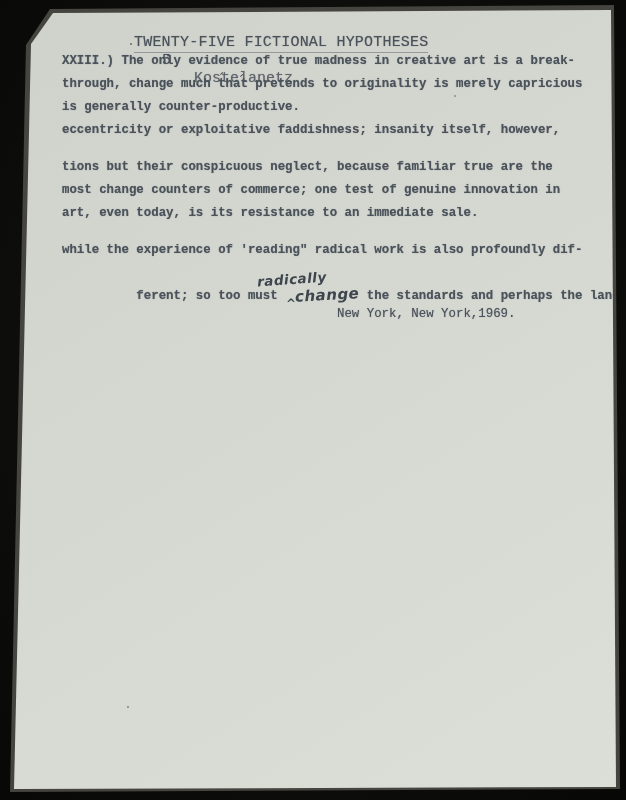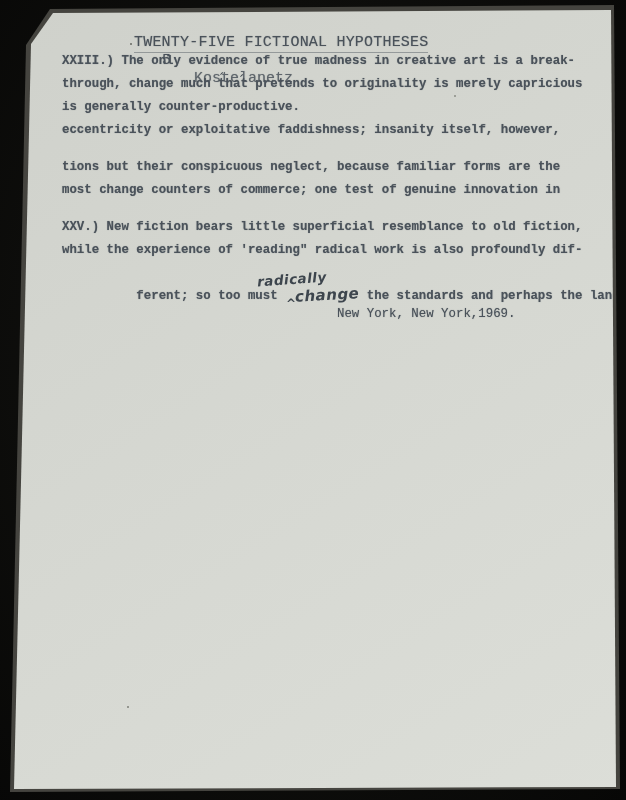--- a/index.html
+++ b/index.html
@@ -78,26 +78,26 @@
     <div class="bodytext typed">
 
       <div class="para">
         <div class="line">XXIII.) The only evidence of true madness in creative art is a break-</div>
         <div class="line">through, change much that pretends to originality is merely capricious</div>
         <div class="line">is generally counter-productive.</div>
         <div class="line">eccentricity or exploitative faddishness; insanity itself, however,</div>
       </div>
 
       <div class="para">
-        <div class="line">tions but their conspicuous neglect, because familiar forms are the</div>
+        <div class="line">tions but their conspicuous neglect, because familiar true are the</div>
         <div class="line">most change counters of commerce; one test of genuine innovation in</div>
+        <div class="line">art, even today, is its resistance to an immediate sale.</div>
       </div>
 
       <div class="para">
-        <div class="line">XXV.) New fiction bears little superficial resemblance to old fiction,</div>
         <div class="line">while the experience of 'reading" radical work is also profoundly dif-</div>
         <div class="line annotated">
           <span>ferent; so too must </span><span class="ins"><span class="caret hw">^</span><span class="insertion hw">radically</span></span><span class="hw-inline hw">change</span><span> the standards and perhaps the language of</span>
         </div>
       </div>
 
       <div class="dateline">New York, New York,1969.</div>
 
     </div>
   </div>

